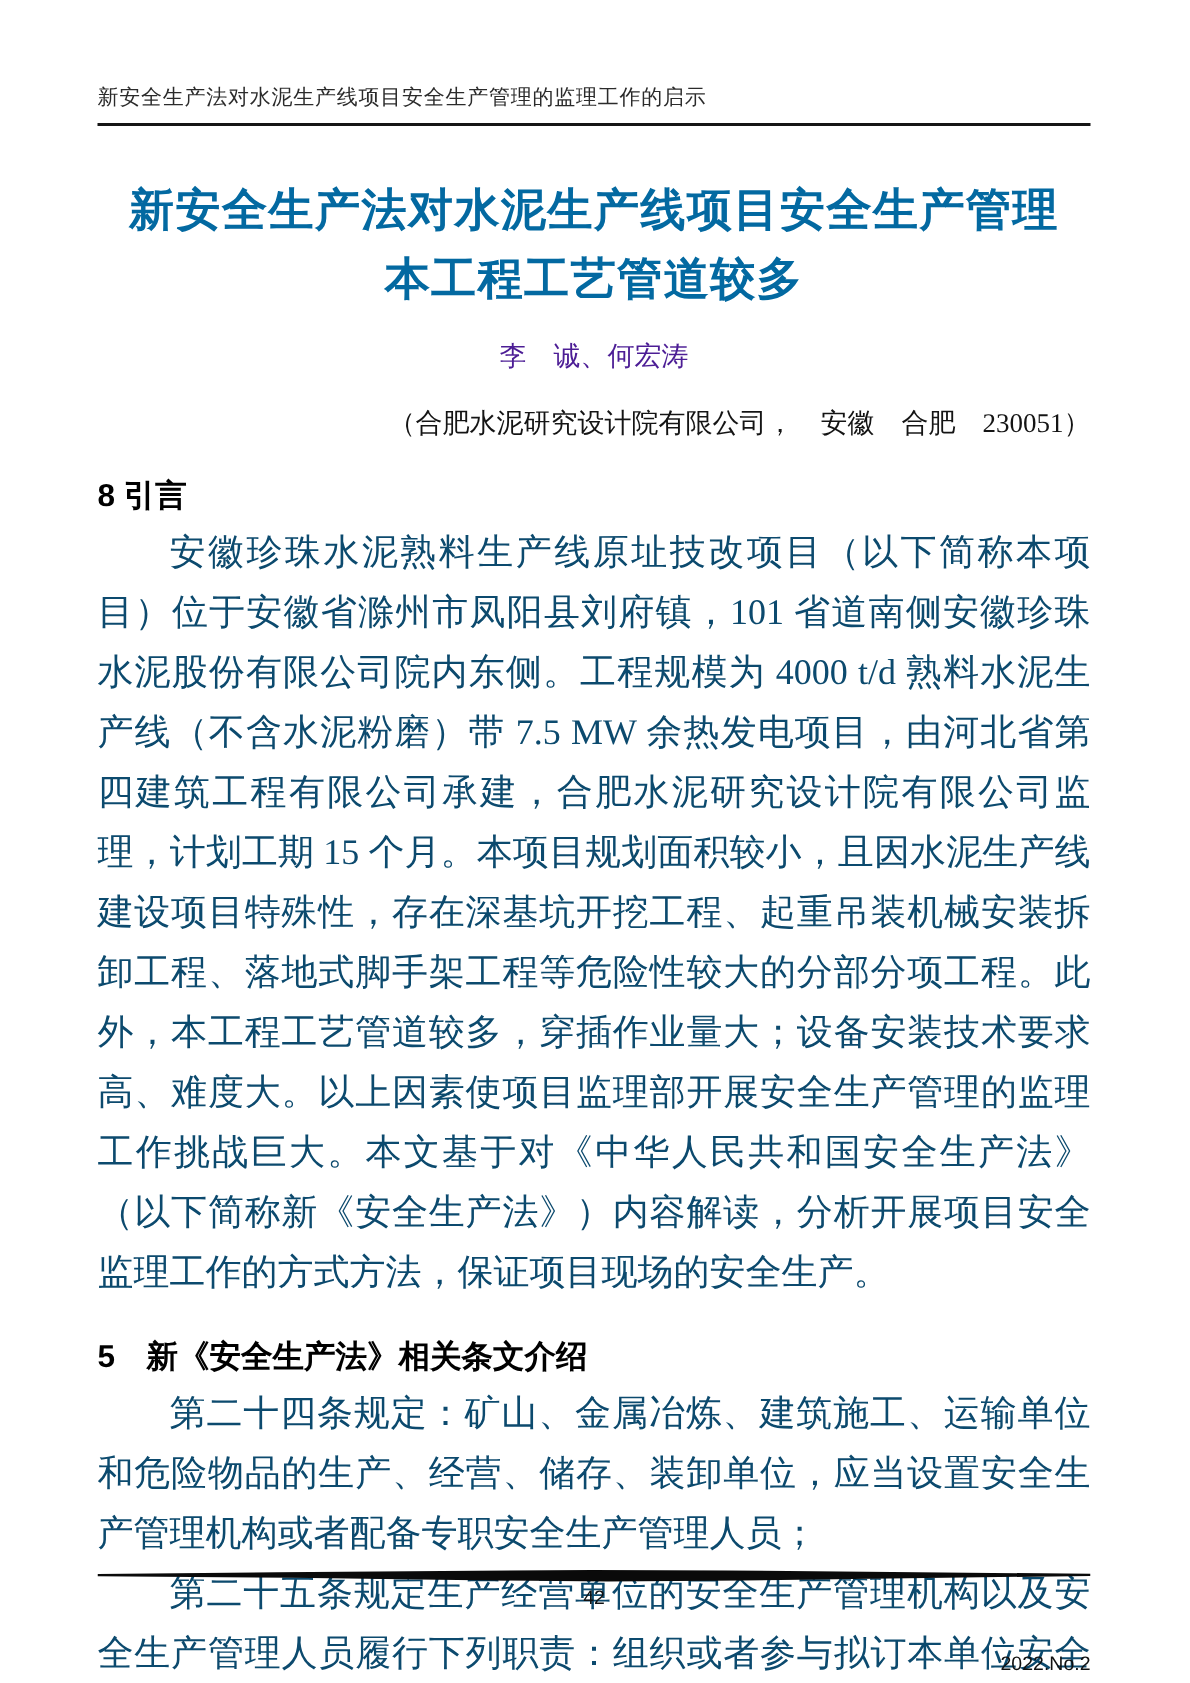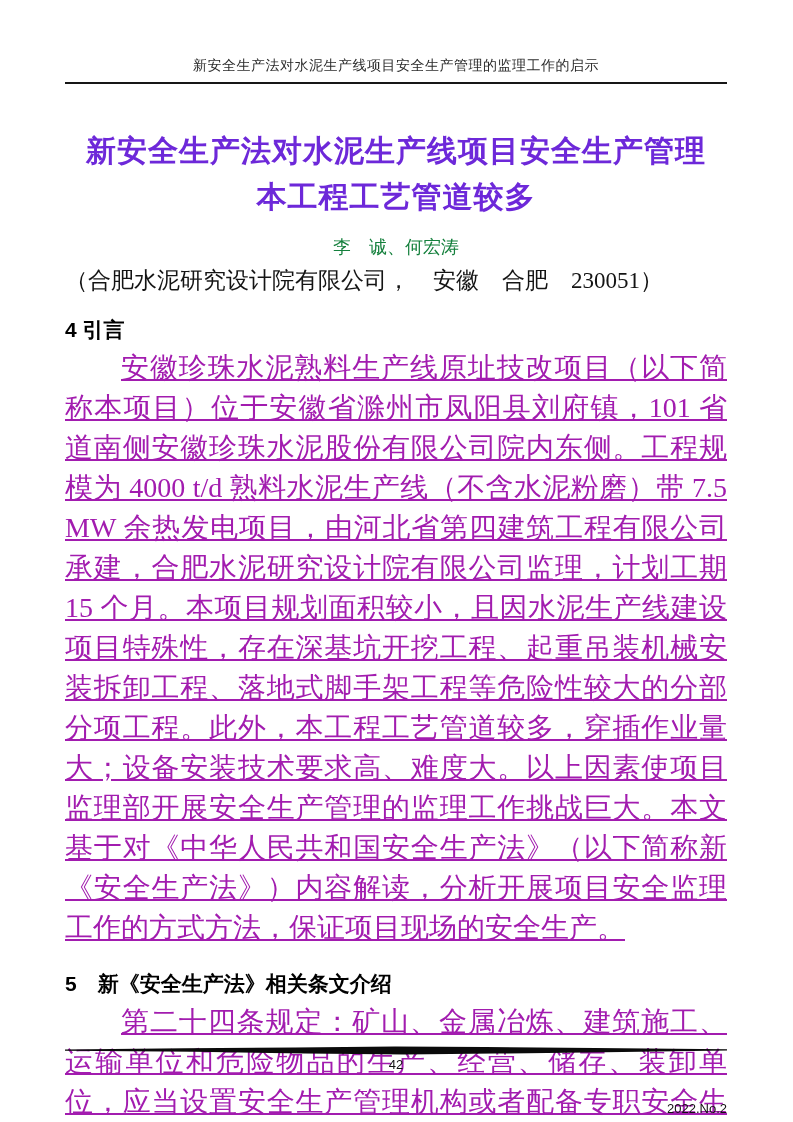--- a/index.html
+++ b/index.html
@@ -13,72 +13,71 @@
     position: relative;
     overflow: hidden;
     font-family: "Liberation Serif", "DejaVu Serif", serif;
     color: #1c1c1c;
   }
   .content {
     padding: 0 66px 0 65px;
   }
   .running-header {
     margin-top: 56px;
-    text-align: center;
+    text-align: left;
     font-size: 14px;
     line-height: 19px;
     letter-spacing: 0.5px;
     color: #2b2b2b;
     font-family: Liberation Serif, serif;
   }
   .header-rule {
     border: none;
     border-top: 2px solid #161616;
     margin: 7px 0 0 0;
   }
   .doc-title {
-    margin: 44px 0 0 0;
+    margin: 34px 0 0 0;
     text-align: center;
     font-family: "Liberation Sans", "DejaVu Sans", sans-serif;
     font-weight: bold;
     font-size: 30px;
     line-height: 46px;
     letter-spacing: 1px;
-    color: #6d28d9;
+    color: #0369a1;
   }
   .byline {
     margin-top: 15px;
     text-align: center;
     font-size: 18px;
     line-height: 24px;
-    color: #15803d;
+    color: #4c1d95;
   }
   .affiliation {
-    margin-top: 9px;
-    text-align: left;
-    font-size: 23px;
+    margin-top: 20px;
+    text-align: right;
+    font-size: 18px;
     line-height: 26px;
     color: #141414;
   }
   .section-heading {
     margin: 20px 0 2px 0;
     font-family: "Liberation Sans", "DejaVu Sans", sans-serif;
     font-weight: bold;
     font-size: 21px;
     line-height: 32px;
     color: #000000;
   }
   .para {
     margin: 0;
-    font-size: 28px;
+    font-size: 24px;
     line-height: 40px;
     text-align: justify;
     text-indent: 2em;
-    color: #a21caf;
-    text-decoration: underline;
+    color: #0c4a6e;
   }
   .footer {
     position: absolute;
     left: 65px;
     right: 66px;
     top: 1046px;
   }
   .footer-rule-svg {
     display: block;
     width: 100%;
@@ -115,21 +114,21 @@
 
   <h1 class="doc-title">
     <span>新安全生产法对水泥生产线项目安全生产管理</span><br>
     <span>本工程工艺管道较多</span>
   </h1>
 
   <div class="byline">李　诚、何宏涛</div>
 
   <div class="affiliation">（合肥水泥研究设计院有限公司，　安徽　合肥　230051）</div>
 
-  <h2 class="section-heading">4 引言</h2>
+  <h2 class="section-heading">8 引言</h2>
 
   <p class="para">安徽珍珠水泥熟料生产线原址技改项目（以下简称本项目）位于安徽省滁州市凤阳县刘府镇，101 省道南侧安徽珍珠水泥股份有限公司院内东侧。工程规模为 4000 t/d 熟料水泥生产线（不含水泥粉磨）带 7.5 MW 余热发电项目，由河北省第四建筑工程有限公司承建，合肥水泥研究设计院有限公司监理，计划工期 15 个月。本项目规划面积较小，且因水泥生产线建设项目特殊性，存在深基坑开挖工程、起重吊装机械安装拆卸工程、落地式脚手架工程等危险性较大的分部分项工程。此外，本工程工艺管道较多，穿插作业量大；设备安装技术要求高、难度大。以上因素使项目监理部开展安全生产管理的监理工作挑战巨大。本文基于对《中华人民共和国安全生产法》（以下简称新《安全生产法》）内容解读，分析开展项目安全监理工作的方式方法，保证项目现场的安全生产。</p>
 
   <h2 class="section-heading">5　新《安全生产法》相关条文介绍</h2>
 
 
   <p class="para">第二十四条规定：矿山、金属冶炼、建筑施工、运输单位和危险物品的生产、经营、储存、装卸单位，应当设置安全生产管理机构或者配备专职安全生产管理人员；</p>
 
   <p class="para">第二十五条规定生产经营单位的安全生产管理机构以及安全生产管理人员履行下列职责：组织或者参与拟订本单位安全生产规章制度、操作规程和生产安全</p>
 

